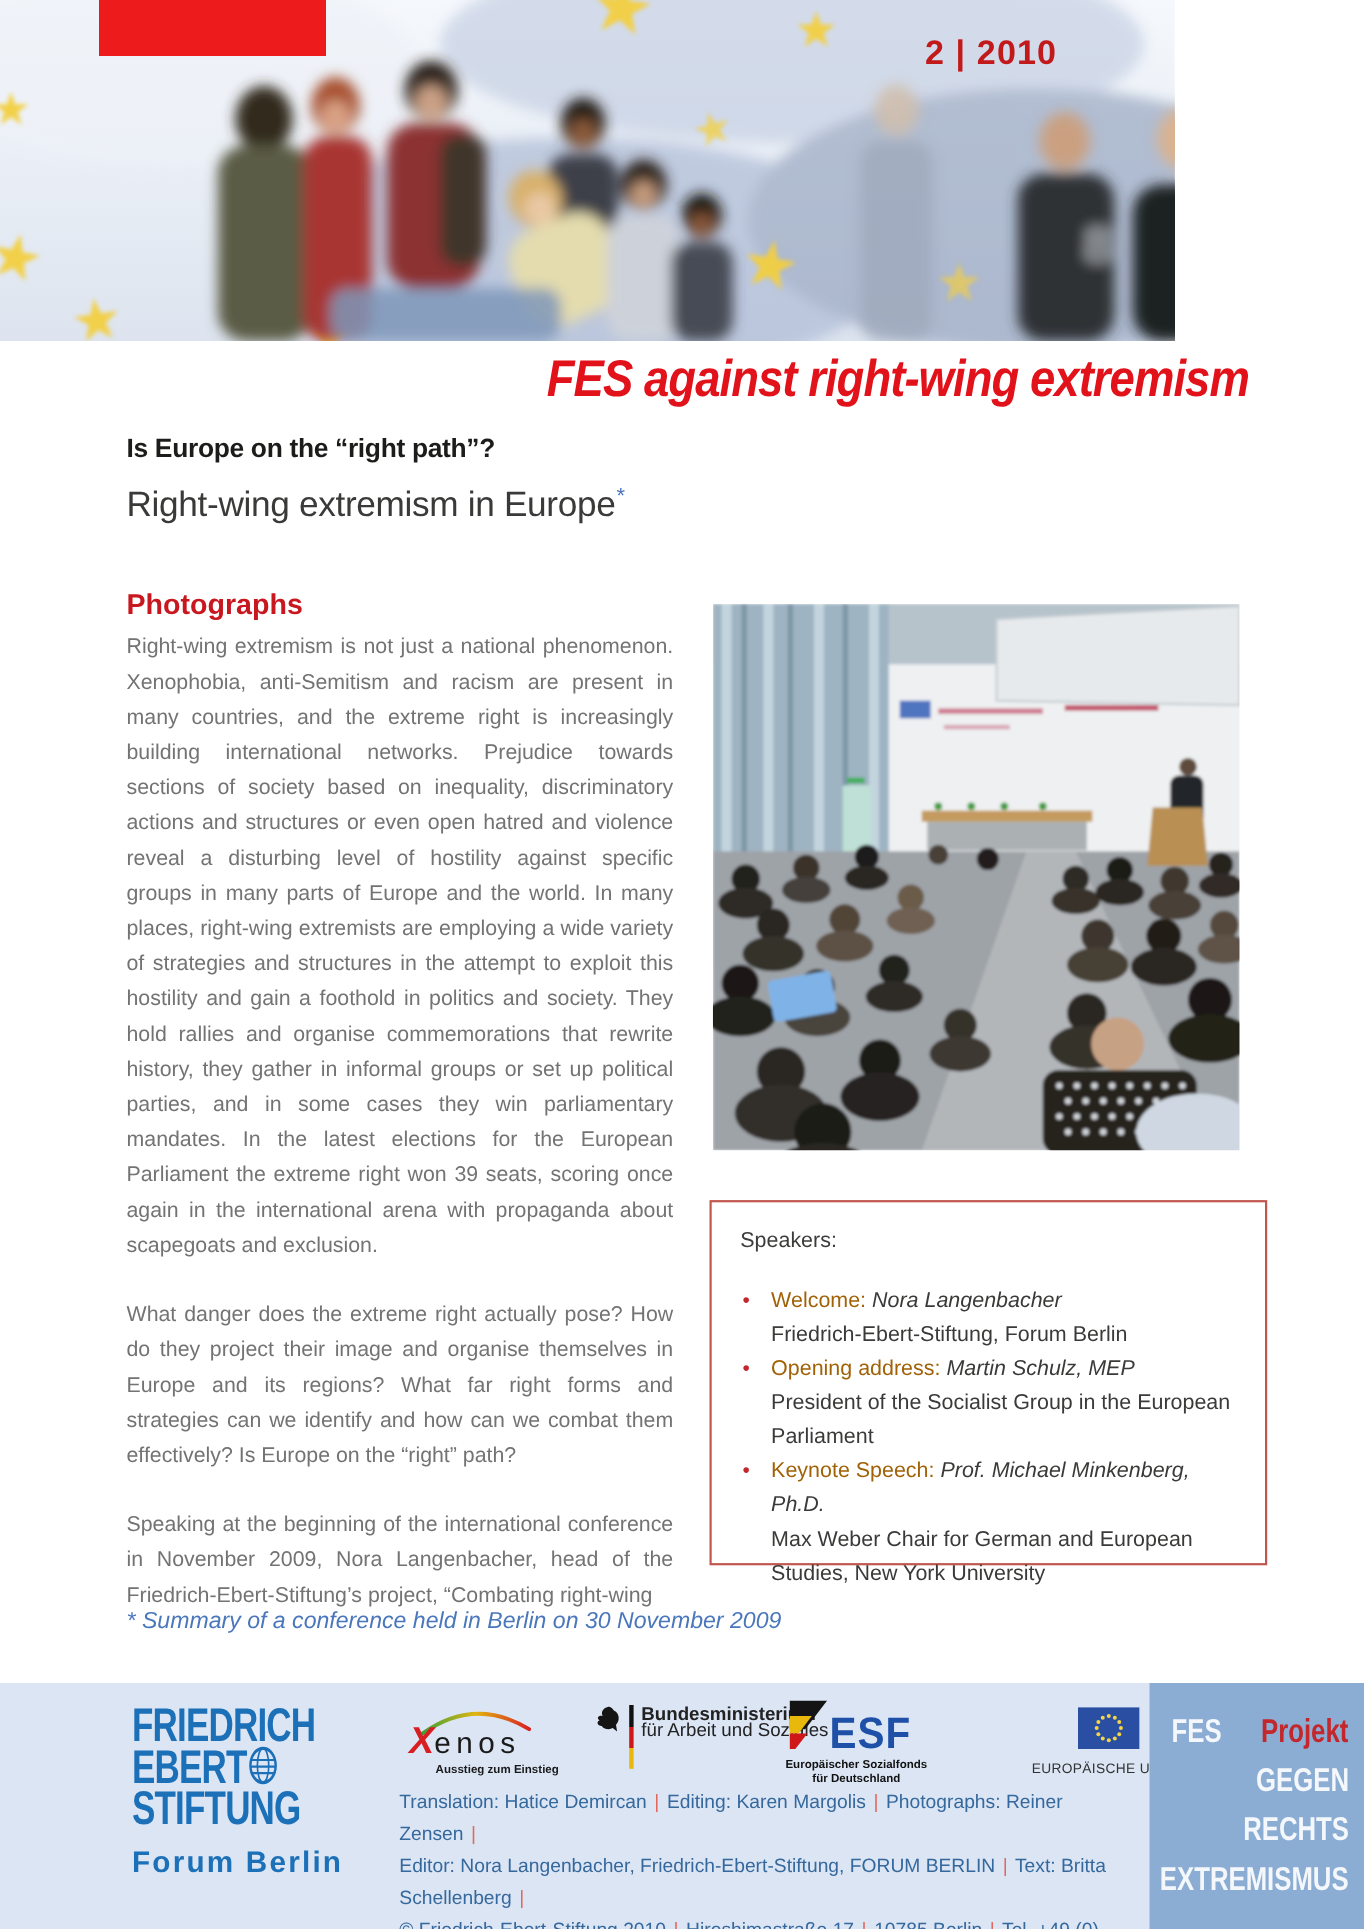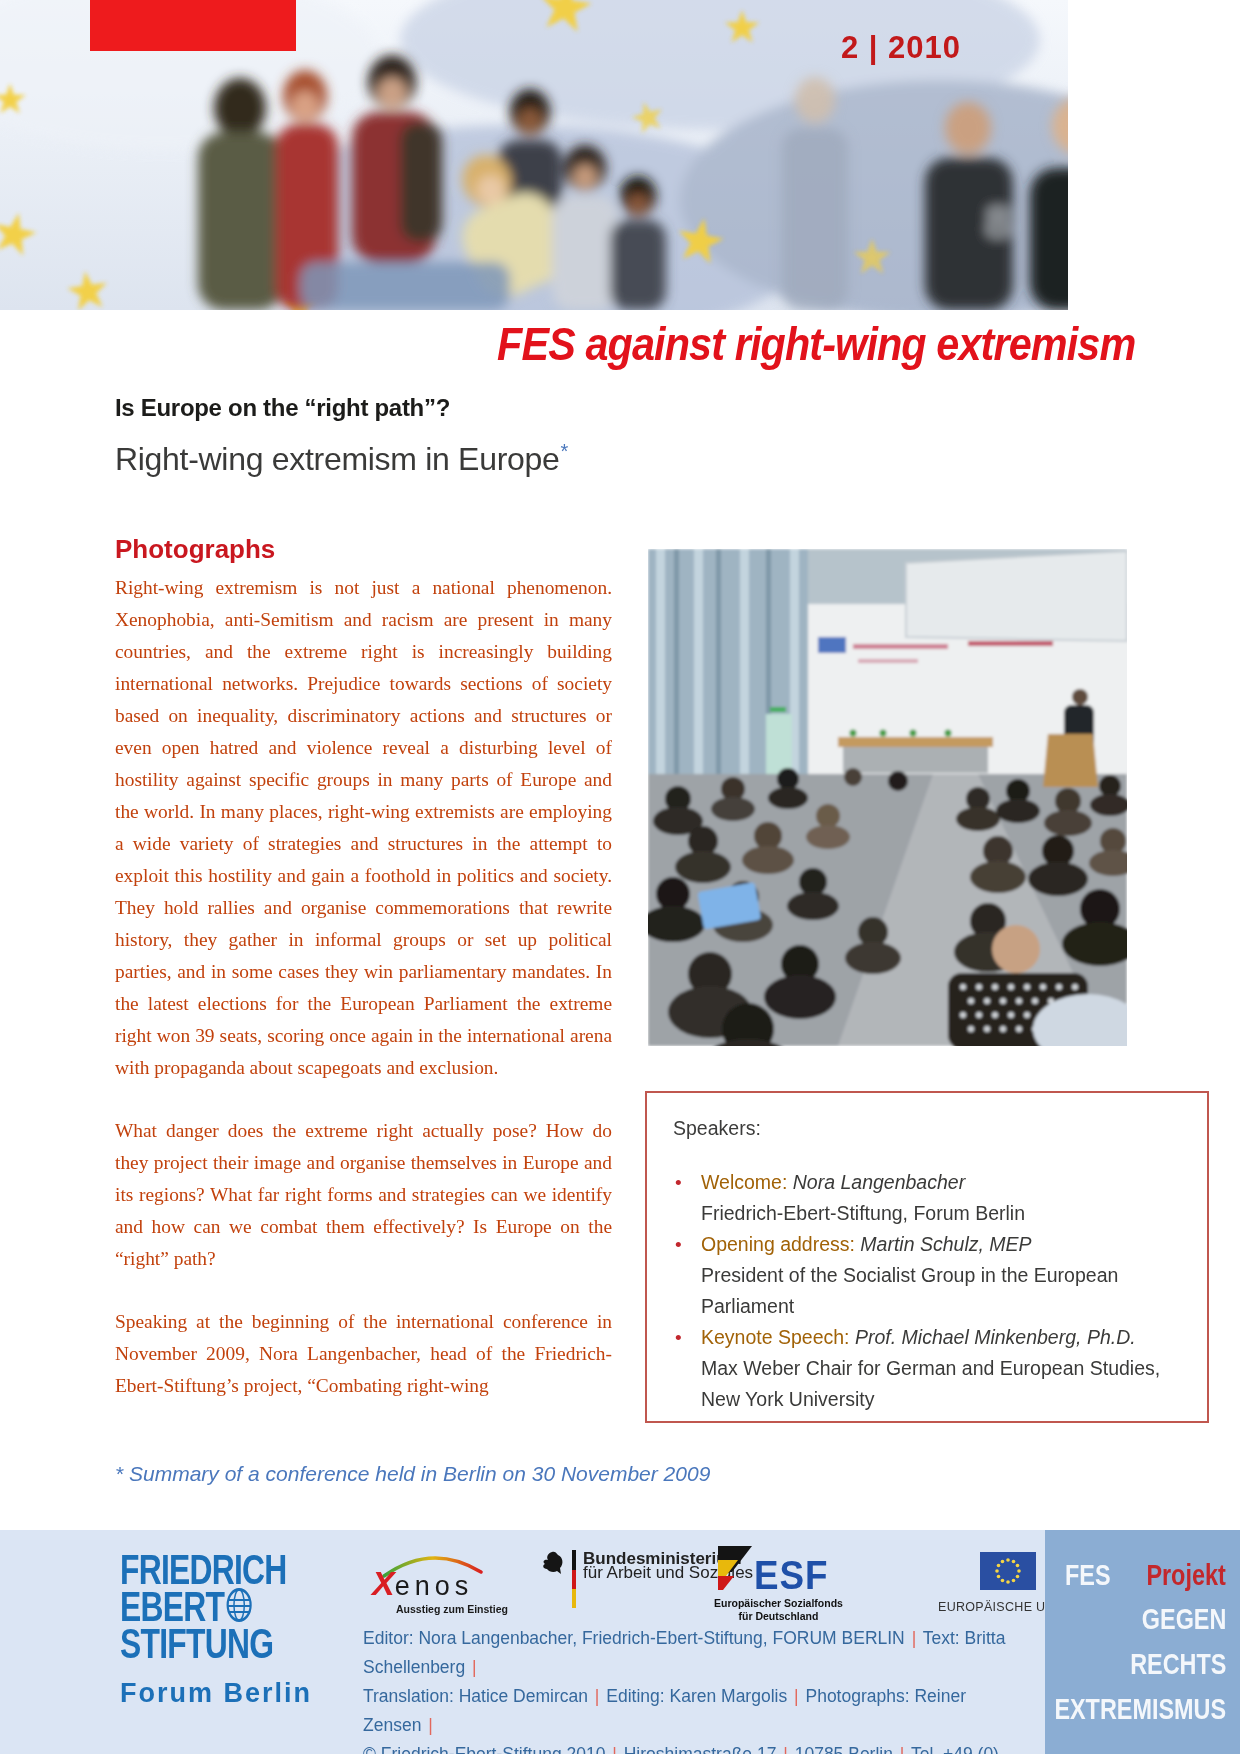--- a/index.html
+++ b/index.html
@@ -18,28 +18,28 @@
                font-size:47px;font-weight:bold;font-style:italic;color:#e2121b;letter-spacing:-1px;}
 
   
   .doc-title{position:absolute;left:115px;top:394px;font-size:24px;font-weight:bold;color:#1c1c1a;letter-spacing:-0.3px;}
   .doc-subtitle{position:absolute;left:115px;top:440px;font-size:32px;font-weight:400;color:#3a3a39;letter-spacing:-0.3px;}
   .doc-subtitle .mark{color:#4a77bc;font-size:20px;vertical-align:super;margin-left:1px;}
 
   
   .intro-heading{position:absolute;left:115px;top:534px;font-size:26px;font-weight:bold;color:#c9171f;}
   .body-col{position:absolute;left:115px;top:572px;width:497px;font-size:19.4px;line-height:32px;
-            color:#c2410c;text-align:justify;font-family:Liberation Serif, serif;}
+            color:#737373;text-align:justify;}
   .body-col p{margin:0 0 31px 0;}
 
   
   .conf-photo{position:absolute;left:648px;top:549px;width:479px;height:497px;overflow:hidden;}
 
   
-  .speakers-box{position:absolute;left:645px;top:1091px;width:564px;height:332px;box-sizing:border-box;
+  .speakers-box{position:absolute;left:645px;top:1091px;width:507px;height:332px;box-sizing:border-box;
                 border:2px solid #c0574f;background:#fff;padding:24px 22px 18px 26px;}
   .speakers-title{font-size:19.5px;color:#3c3c3b;margin:0 0 27px 0;}
   .speaker-item{position:relative;padding-left:28px;font-size:19.5px;line-height:31px;color:#3a3a39;margin:0;}
   .speaker-item .bullet{position:absolute;left:2px;top:0;color:#c2272d;font-size:19px;}
   .speaker-item .label{color:#a16207;}
   .speaker-item .name{font-style:italic;}
 
   
   .footnote{position:absolute;left:115px;top:1462px;font-size:21px;font-style:italic;color:#4a77bc;}
 
@@ -414,22 +414,22 @@
             <circle cx="18.5" cy="24.5" r="1.8"></circle>
           <circle cx="17" cy="19" r="1.8"></circle>
             <circle cx="18.5" cy="13.5" r="1.8"></circle>
             <circle cx="22.5" cy="9.5" r="1.8"></circle>
         </g>
       </svg>
       <div class="label">EUROPÄISCHE UNION</div>
     </div>
 
     <div class="credits">
+      <div class="credits-line">Translation: Hatice Demircan <span class="pipe">|</span> Editing: Karen Margolis <span class="pipe">|</span> Photographs: Reiner Zensen <span class="pipe">|</span></div>
       <div class="credits-line">Editor: Nora Langenbacher, Friedrich-Ebert-Stiftung, FORUM BERLIN <span class="pipe">|</span> Text: Britta Schellenberg <span class="pipe">|</span></div>
-      <div class="credits-line">Translation: Hatice Demircan <span class="pipe">|</span> Editing: Karen Margolis <span class="pipe">|</span> Photographs: Reiner Zensen <span class="pipe">|</span></div>
       <div class="credits-line">© Friedrich-Ebert-Stiftung 2010 <span class="pipe">|</span> Hiroshimastraße 17 <span class="pipe">|</span> 10785 Berlin <span class="pipe">|</span> Tel. +49 (0) 30 26935-7309 </div>
 
     </div>
 
     <div class="project-box">
       <div class="row1">
         <span class="pb-txt fes">FES</span>
         <span class="pb-txt projekt">Projekt</span>
       </div>
       <div class="pb-txt rline r2">GEGEN</div>

